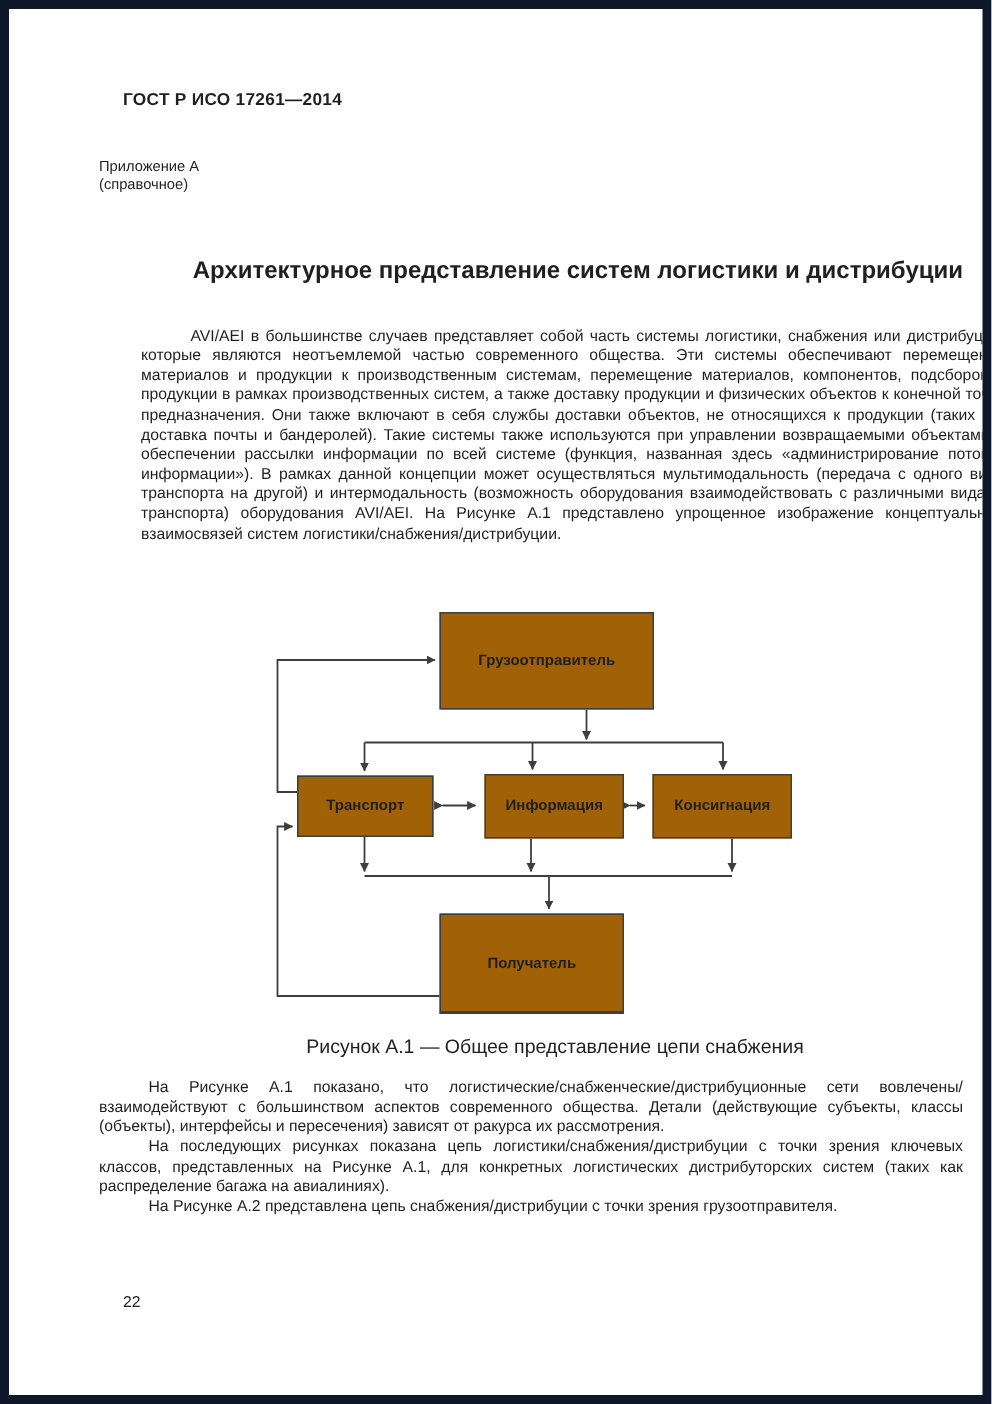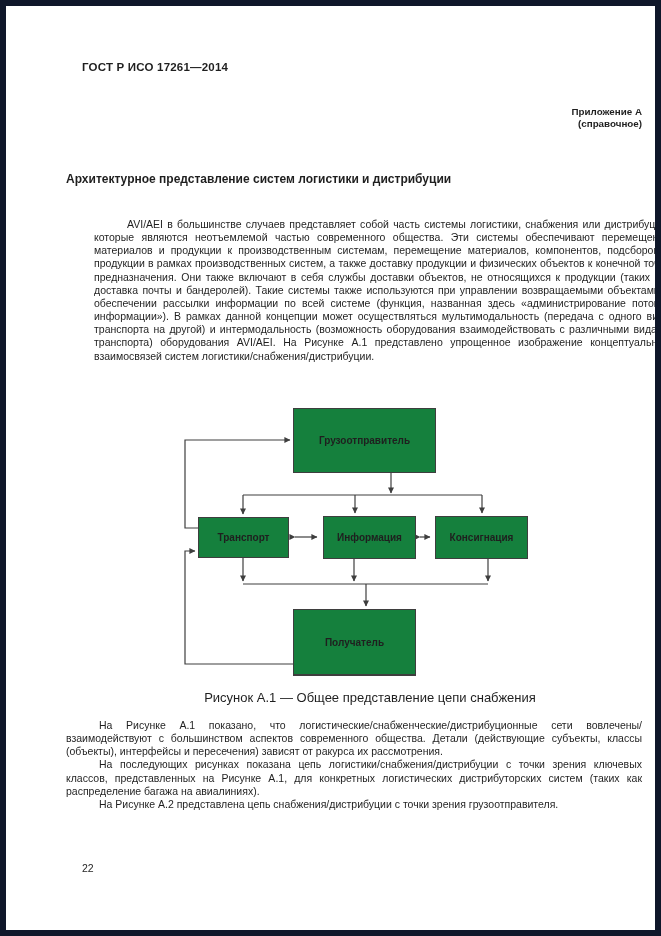--- a/index.html
+++ b/index.html
@@ -12,41 +12,41 @@
     font-family:"Liberation Sans", sans-serif;
     color:#1f1f1f;
     overflow:hidden;
   }
   .doc-header{
     position:absolute;left:76px;top:55px;
     font-size:11.5px;font-weight:bold;letter-spacing:.2px;
   }
   .appendix{
     position:absolute;left:60px;top:100px;width:576px;
-    text-align:right;font-size:9.8px;font-weight:bold;line-height:11.8px;
+    text-align:left;font-size:9.8px;font-weight:normal;line-height:11.8px;
   }
   .doc-title{
     position:absolute;left:60px;top:166px;width:576px;
-    text-align:left;font-size:12px;font-weight:bold;
+    text-align:right;font-size:16px;font-weight:bold;
   }
   .bodytext{
     position:absolute;left:60px;width:576px;
     font-size:10.5px;line-height:13.15px;
     text-align:justify;
   }
   .bodytext p{margin:0;text-indent:33px;}
   #para-block-1{top:212px;margin-left:28px;}
   #para-block-2{top:713px;}
   .figure-area{
     position:absolute;left:60px;top:395px;width:576px;height:285px;
   }
   .figure-area svg{position:absolute;left:0;top:0;}
   .node{
     position:absolute;box-sizing:border-box;
-    border:1.5px solid #3e3e3e;background:#15803d;
+    border:1.5px solid #3e3e3e;background:#a16207;
     display:flex;align-items:center;justify-content:center;
     font-size:10px;font-weight:bold;text-align:center;
   }
   #node-shipper   {left:227px;top:7px;  width:143px;height:65px;}
   #node-transport {left:132px;top:116px;width:91px; height:41px;}
   #node-info      {left:257px;top:115px;width:93px; height:43px;}
   #node-consign   {left:369px;top:115px;width:93px; height:43px;text-align:center;}
   #node-receiver  {left:227px;top:208px;width:123px;height:67px;border-bottom-width:2.5px;}
   .fig-caption{
     position:absolute;left:76px;top:684px;width:576px;

